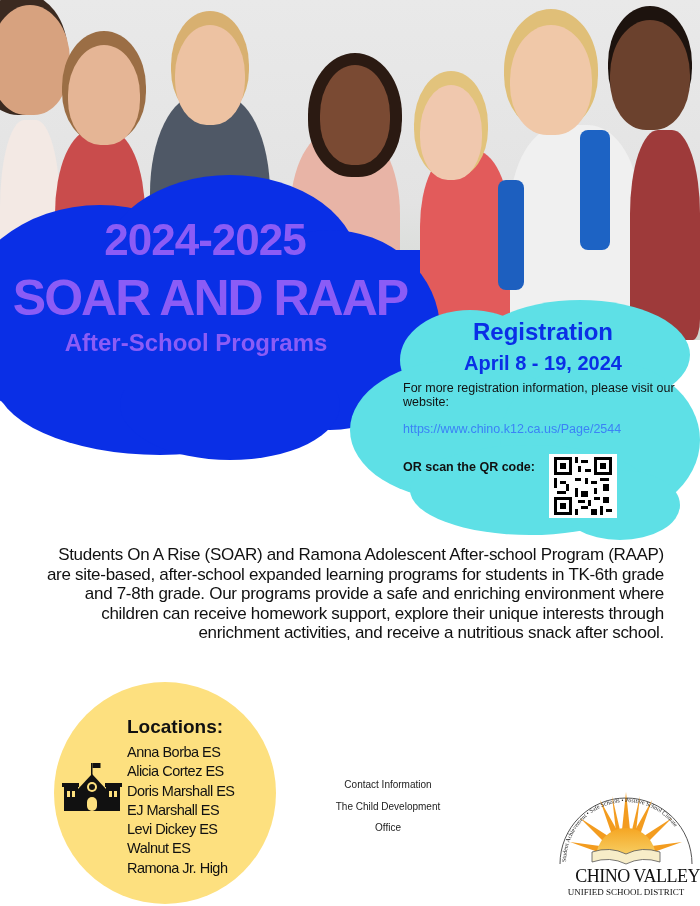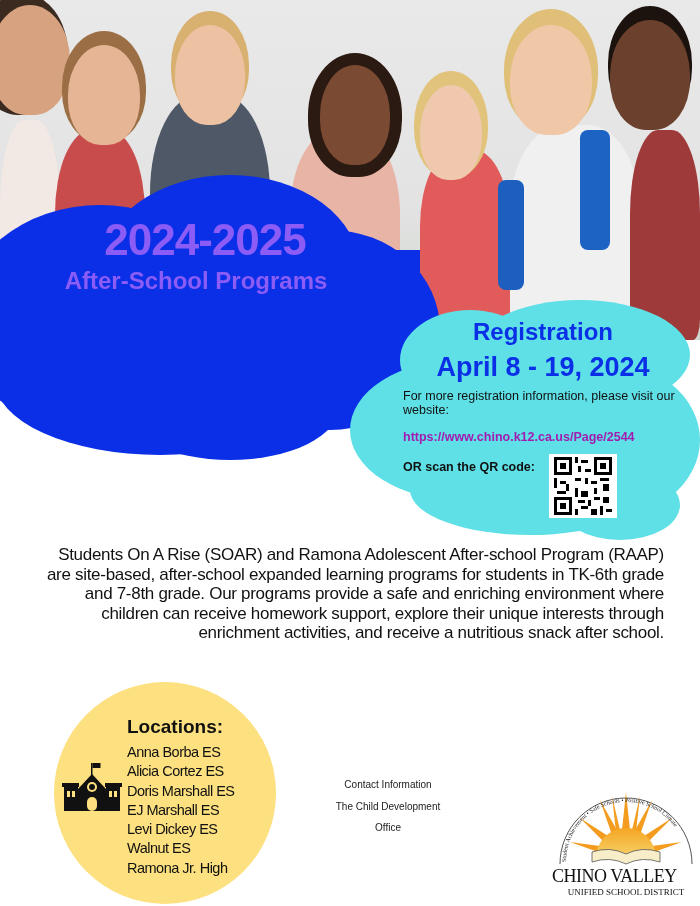--- a/index.html
+++ b/index.html
@@ -8,33 +8,33 @@
     background: linear-gradient(180deg,#e9e9e9 0%,#e3e3e3 60%,#cfd6cf 100%); }
   .kid { position:absolute; border-radius:50% 50% 45% 45%; }
   .body-shape { position:absolute; border-radius:40% 40% 10% 10%; }
   .cloud-blue { position:absolute; left:0; top:0; width:700px; height:906px; pointer-events:none; }
   .title-block { position:absolute; left:0; top:215px; width:420px; text-align:center; color:#8b5cf6; }
   .title-year { font-weight:bold; font-size:44px; letter-spacing:-1px; margin-left:-10px; }
   .title-main { font-weight:bold; font-size:50px; letter-spacing:-2px; margin-top:4px; }
   .title-sub { font-weight:bold; font-size:24px; margin-top:2px; margin-left:-28px; }
   .reg-block { position:absolute; left:398px; top:318px; width:290px; }
   .reg-title { color:#0a2fe6; font-size:24px; text-align:center; font-weight:bold; }
-  .reg-dates { color:#0a2fe6; font-size:27px; text-align:center; font-weight:bold; margin-top:6px; }
+  .reg-dates { color:#0a2fe6; font-size:20px; text-align:center; font-weight:bold; margin-top:6px; }
   .reg-info { color:#111; font-size:12.5px; font-weight:normal; margin-top:6px; margin-left:5px; line-height:14px; }
-  .reg-url { color:#a21caf; font-size:12.5px; font-weight:bold; margin-top:13px; margin-left:5px; }
+  .reg-url { color:#3b82f6; font-size:12.5px; font-weight:normal; margin-top:13px; margin-left:5px; }
   .reg-qr-label { color:#111; font-size:12.5px; font-weight:bold; position:absolute; left:5px; top:142px; }
   .qr { position:absolute; left:151px; top:136px; width:68px; height:64px; background:#fff; }
   .desc { position:absolute; left:36px; top:545px; width:628px; text-align:right; font-size:17px; line-height:19.5px; color:#111; letter-spacing:-0.3px; }
   .loc-circle { position:absolute; left:54px; top:682px; width:222px; height:222px; border-radius:50%; background:#fde07f; }
   .loc-title { position:absolute; left:127px; top:716px; font-size:19px; font-weight:bold; color:#111; }
   .loc-list { position:absolute; left:127px; top:743px; font-size:14.5px; line-height:19.3px; color:#111; letter-spacing:-0.5px; }
   .school-icon { position:absolute; left:62px; top:763px; width:60px; height:48px; }
   .contact { position:absolute; left:296px; top:774px; width:184px; text-align:center; font-size:10px; line-height:21.5px; color:#222; }
   .logo { position:absolute; left:552px; top:780px; width:148px; height:124px; }
-  .logo-name { position:absolute; left:0; top:86px; width:148px; text-align:left; font-family:"Liberation Serif", serif; font-size:18px; color:#111; letter-spacing:-0.5px; }
+  .logo-name { position:absolute; left:0; top:86px; width:148px; text-align:right; font-family:"Liberation Serif", serif; font-size:18px; color:#111; letter-spacing:-0.5px; }
   .logo-sub { position:absolute; left:0; top:107px; width:148px; text-align:center; font-family:"Liberation Serif", serif; font-size:9px; color:#111; }
 </style>
 </head>
 <body>
 
 <div class="photo">
 
   <div class="body-shape" style="left:0;top:120px;width:60px;height:220px;background:#f3e9e4;"></div>
   <div class="body-shape" style="left:55px;top:130px;width:90px;height:210px;background:#c94c4c;"></div>
   <div class="body-shape" style="left:150px;top:95px;width:120px;height:245px;background:#4f5866;"></div>
@@ -68,20 +68,21 @@
     <ellipse cx="580" cy="355" rx="110" ry="55"></ellipse>
     <ellipse cx="460" cy="430" rx="110" ry="70"></ellipse>
     <ellipse cx="600" cy="440" rx="100" ry="80"></ellipse>
     <ellipse cx="530" cy="490" rx="120" ry="45"></ellipse>
     <ellipse cx="620" cy="505" rx="60" ry="35"></ellipse>
   </g>
 </svg>
 
 <div class="title-block">
   <div class="title-year">2024-2025</div>
+  <div class="title-main">SOAR AND RAAP</div>
   <div class="title-sub">After-School Programs</div>
 </div>
 
 <div class="reg-block">
   <div class="reg-title">Registration</div>
   <div class="reg-dates">April 8 - 19, 2024</div>
   <div class="reg-info">For more registration information, please visit our website:</div>
   <div class="reg-url">https://www.chino.k12.ca.us/Page/2544</div>
   <div class="reg-qr-label">OR scan the QR code:</div>
   <div class="qr">

